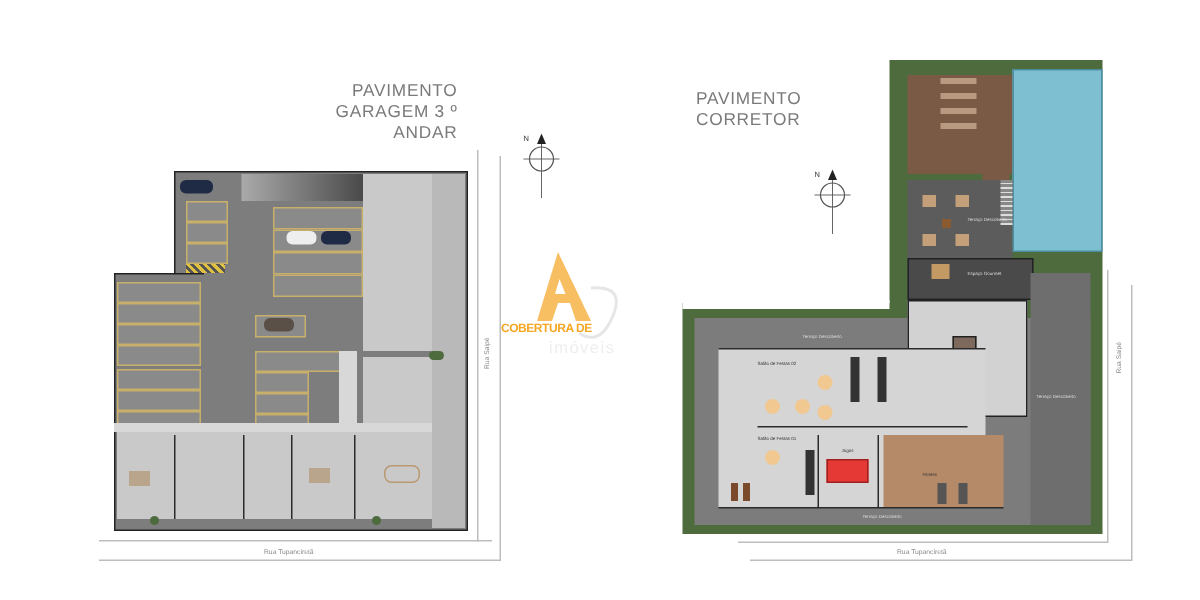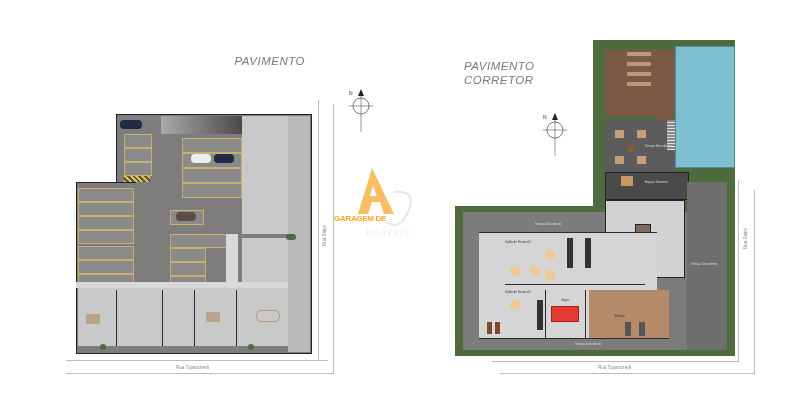--- a/index.html
+++ b/index.html
@@ -1,37 +1,38 @@
 <!DOCTYPE html>
 <html><head>
 <meta charset="utf-8">
 <style>
   html,body{margin:0;padding:0;}
   body{width:800px;height:400px;background:#ffffff;position:relative;overflow:hidden;font-family:"Liberation Sans",sans-serif;color:#6b6b6b;}
-  .abs{position:absolute;font-style:italic;}
+  .abs{position:absolute;}
   .title{font-size:11.5px;letter-spacing:0.5px;line-height:14px;color:#7a7a7a;}
   .street-line{position:absolute;background:#bdbdbd;}
   .street-label{position:absolute;font-size:4.5px;color:#8a8a8a;}
   .vlabel{writing-mode:vertical-rl;transform:rotate(180deg);}
   .compass{position:absolute;width:30px;height:48px;}
   .plan{position:absolute;}
   .asphalt{background:#7c7c7c;}
   .grass{background:#4e6b3e;}
   .floor{background:#c9c9c9;}
   .wall{background:#2b2b2b;position:absolute;}
   .slot{position:absolute;border:1px solid #c8b06a;background:#8a8a8a;}
   .car{position:absolute;border-radius:4px;}
   .room-label{position:absolute;font-size:3px;color:#333;}
   .logo{position:absolute;}
 </style>
 </head>
 <body>
 
 <div class="abs title" style="left:190px;top:54px;text-align:right;width:115px;">
   <div>PAVIMENTO</div>
+  <div style="margin-left:-10px;">GARAGEM 3 º ANDAR</div>
 </div>
 
 <div class="compass" style="left:344px;top:88px;">
   <span style="position:absolute;left:5px;top:2px;font-size:5px;color:#333;">N</span>
   <svg width="30" height="48" viewBox="0 0 30 48">
     <polygon points="17,1 20,8 14,8" fill="#222"></polygon>
     <circle cx="17" cy="18" r="8" fill="none" stroke="#555" stroke-width="0.8"></circle>
     <line x1="5" y1="18" x2="29" y2="18" stroke="#555" stroke-width="0.6"></line>
     <line x1="17" y1="8" x2="17" y2="44" stroke="#555" stroke-width="0.6"></line>
   </svg>
@@ -99,21 +100,21 @@
   <div class="abs grass" style="left:172px;top:230px;width:6px;height:6px;border-radius:3px;"></div>
   <div class="abs grass" style="left:210px;top:120px;width:10px;height:6px;border-radius:3px;"></div>
 </div>
 
 <div class="logo" style="left:336px;top:162px;width:100px;height:84px;">
   <svg width="100" height="84" viewBox="0 0 100 84">
     <polygon points="36,6 22,52 32,52 36,40 44,40 48,52 58,52" fill="#f7b347" opacity="0.85"></polygon>
     <polygon points="37,24 34,34 41,34" fill="#fff"></polygon>
     <path d="M58,30 Q84,28 70,54 Q62,68 50,60" fill="none" stroke="#e6e6e6" stroke-width="2"></path>
   </svg>
-  <div style="position:absolute;left:-2px;top:52px;font-size:8px;font-weight:bold;color:#f5a623;letter-spacing:-0.3px;">GARAGEM DE</div>
+  <div style="position:absolute;left:-2px;top:52px;font-size:8px;font-weight:bold;color:#f5a623;letter-spacing:-0.3px;">COBERTURA DE</div>
   <div style="position:absolute;left:30px;top:64px;font-size:11px;color:#eeeeee;letter-spacing:1px;">imóveis</div>
 </div>
 
 <div class="abs title" style="left:464px;top:59px;">
   <div>PAVIMENTO</div>
   <div>CORRETOR</div>
 </div>
 
 <div class="compass" style="left:538px;top:112px;">
   <span style="position:absolute;left:5px;top:2px;font-size:5px;color:#333;">N</span>

